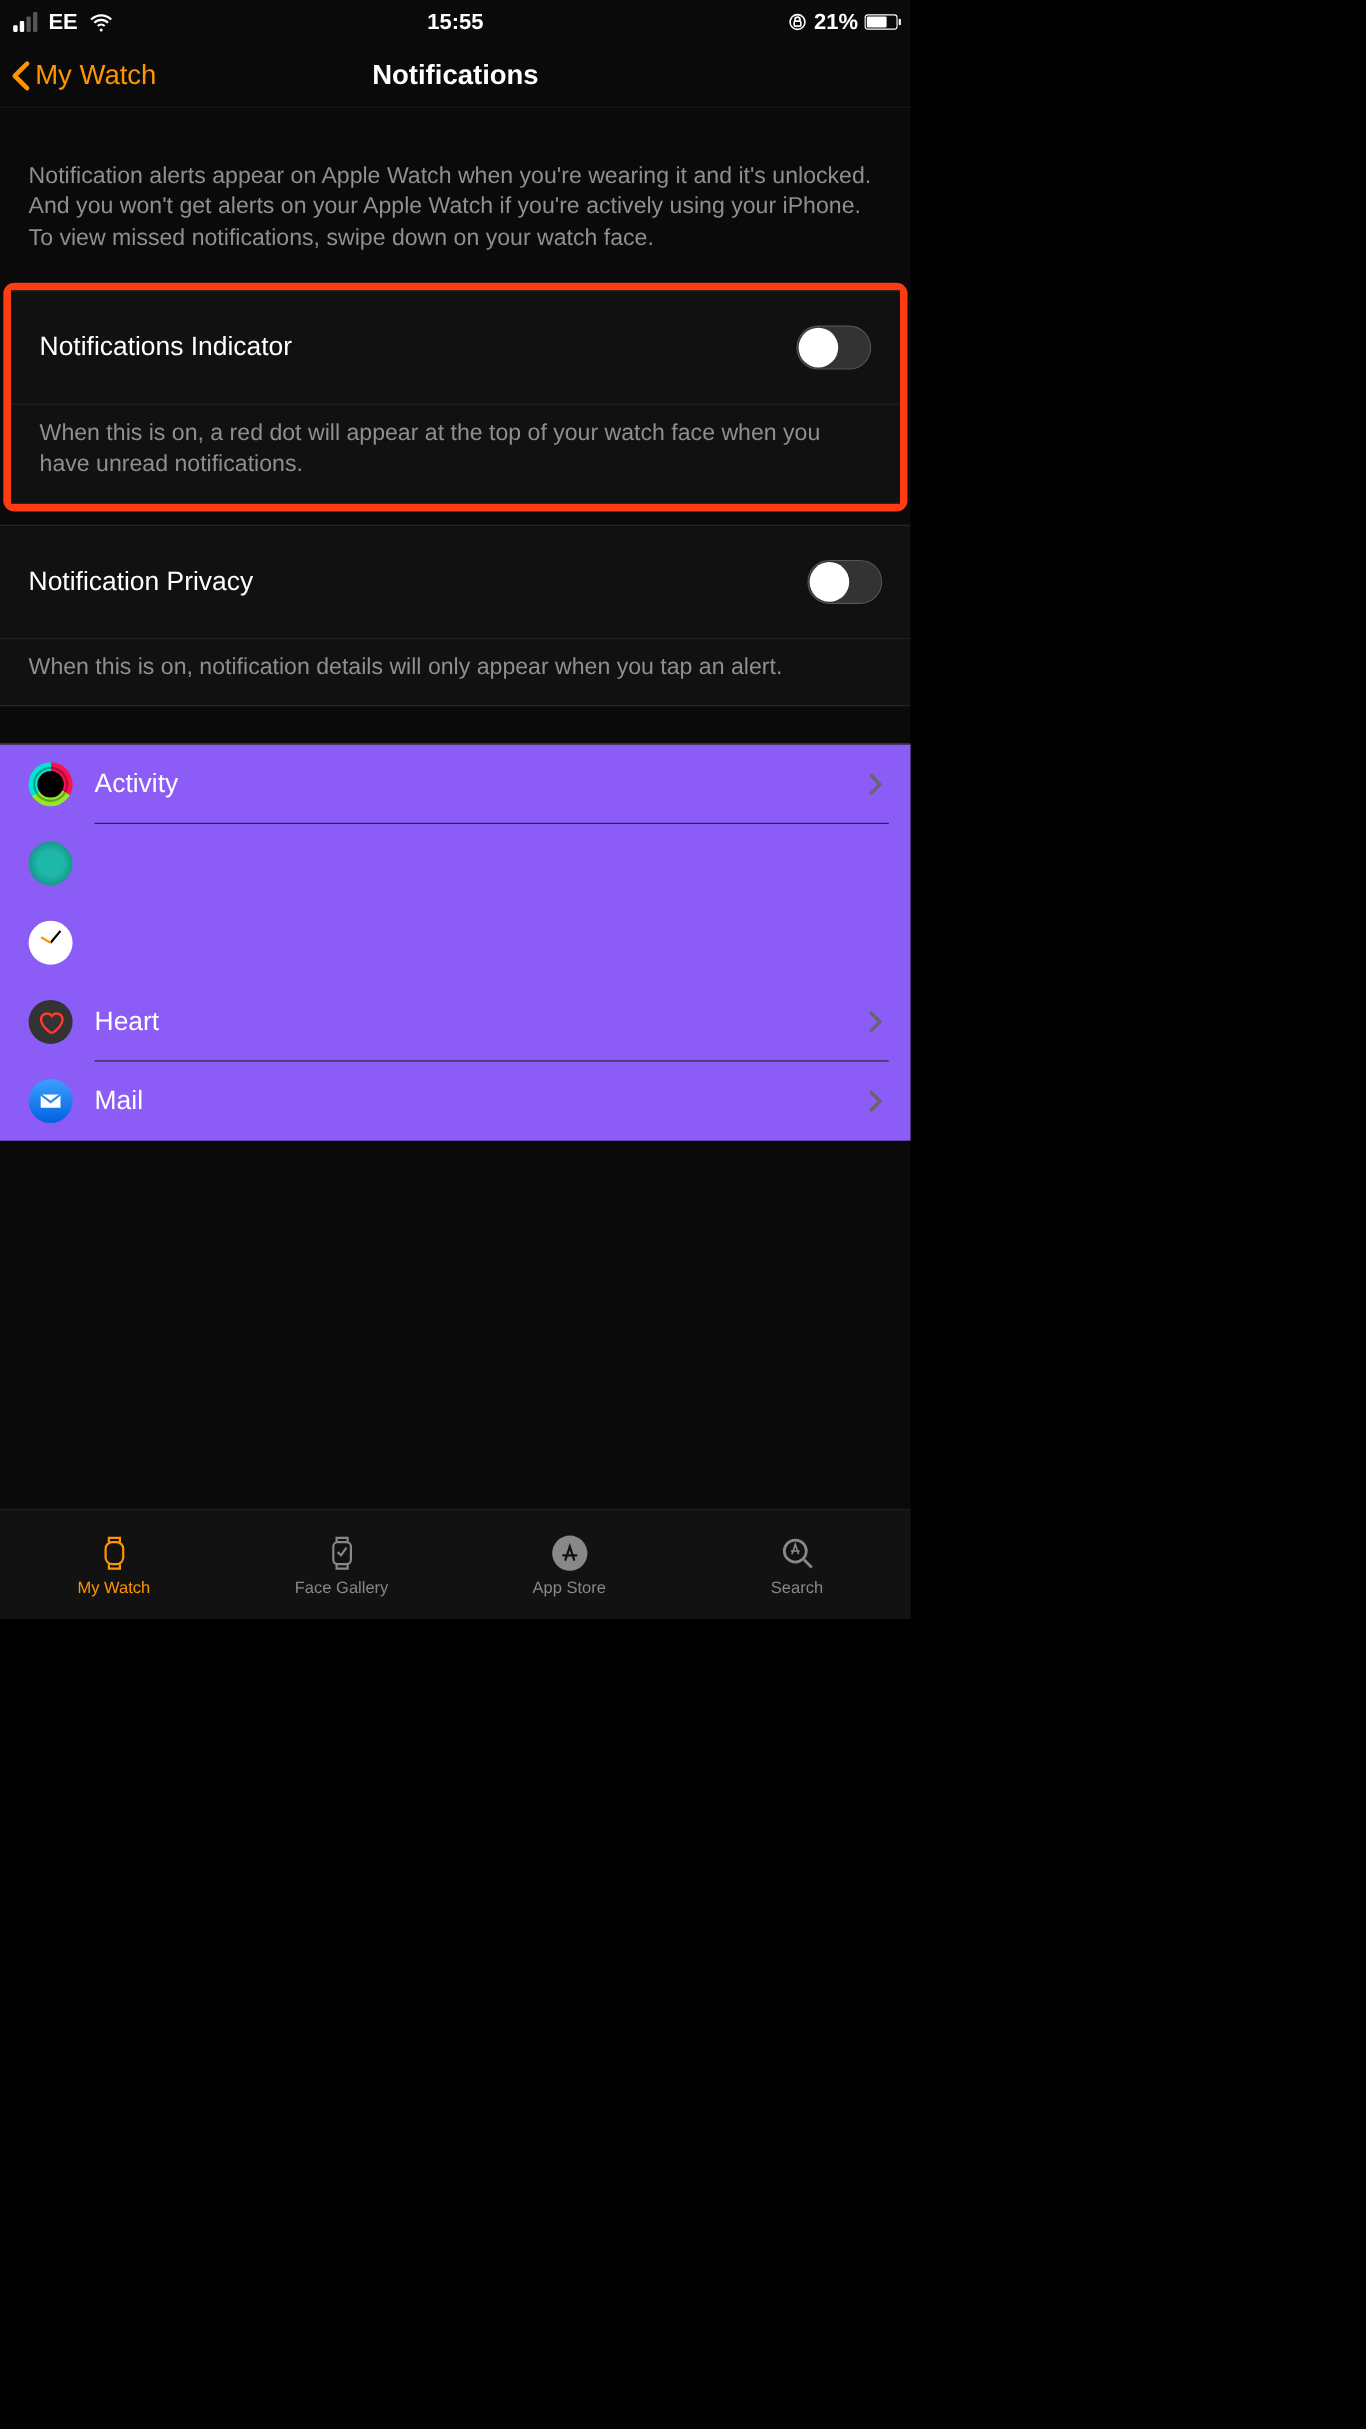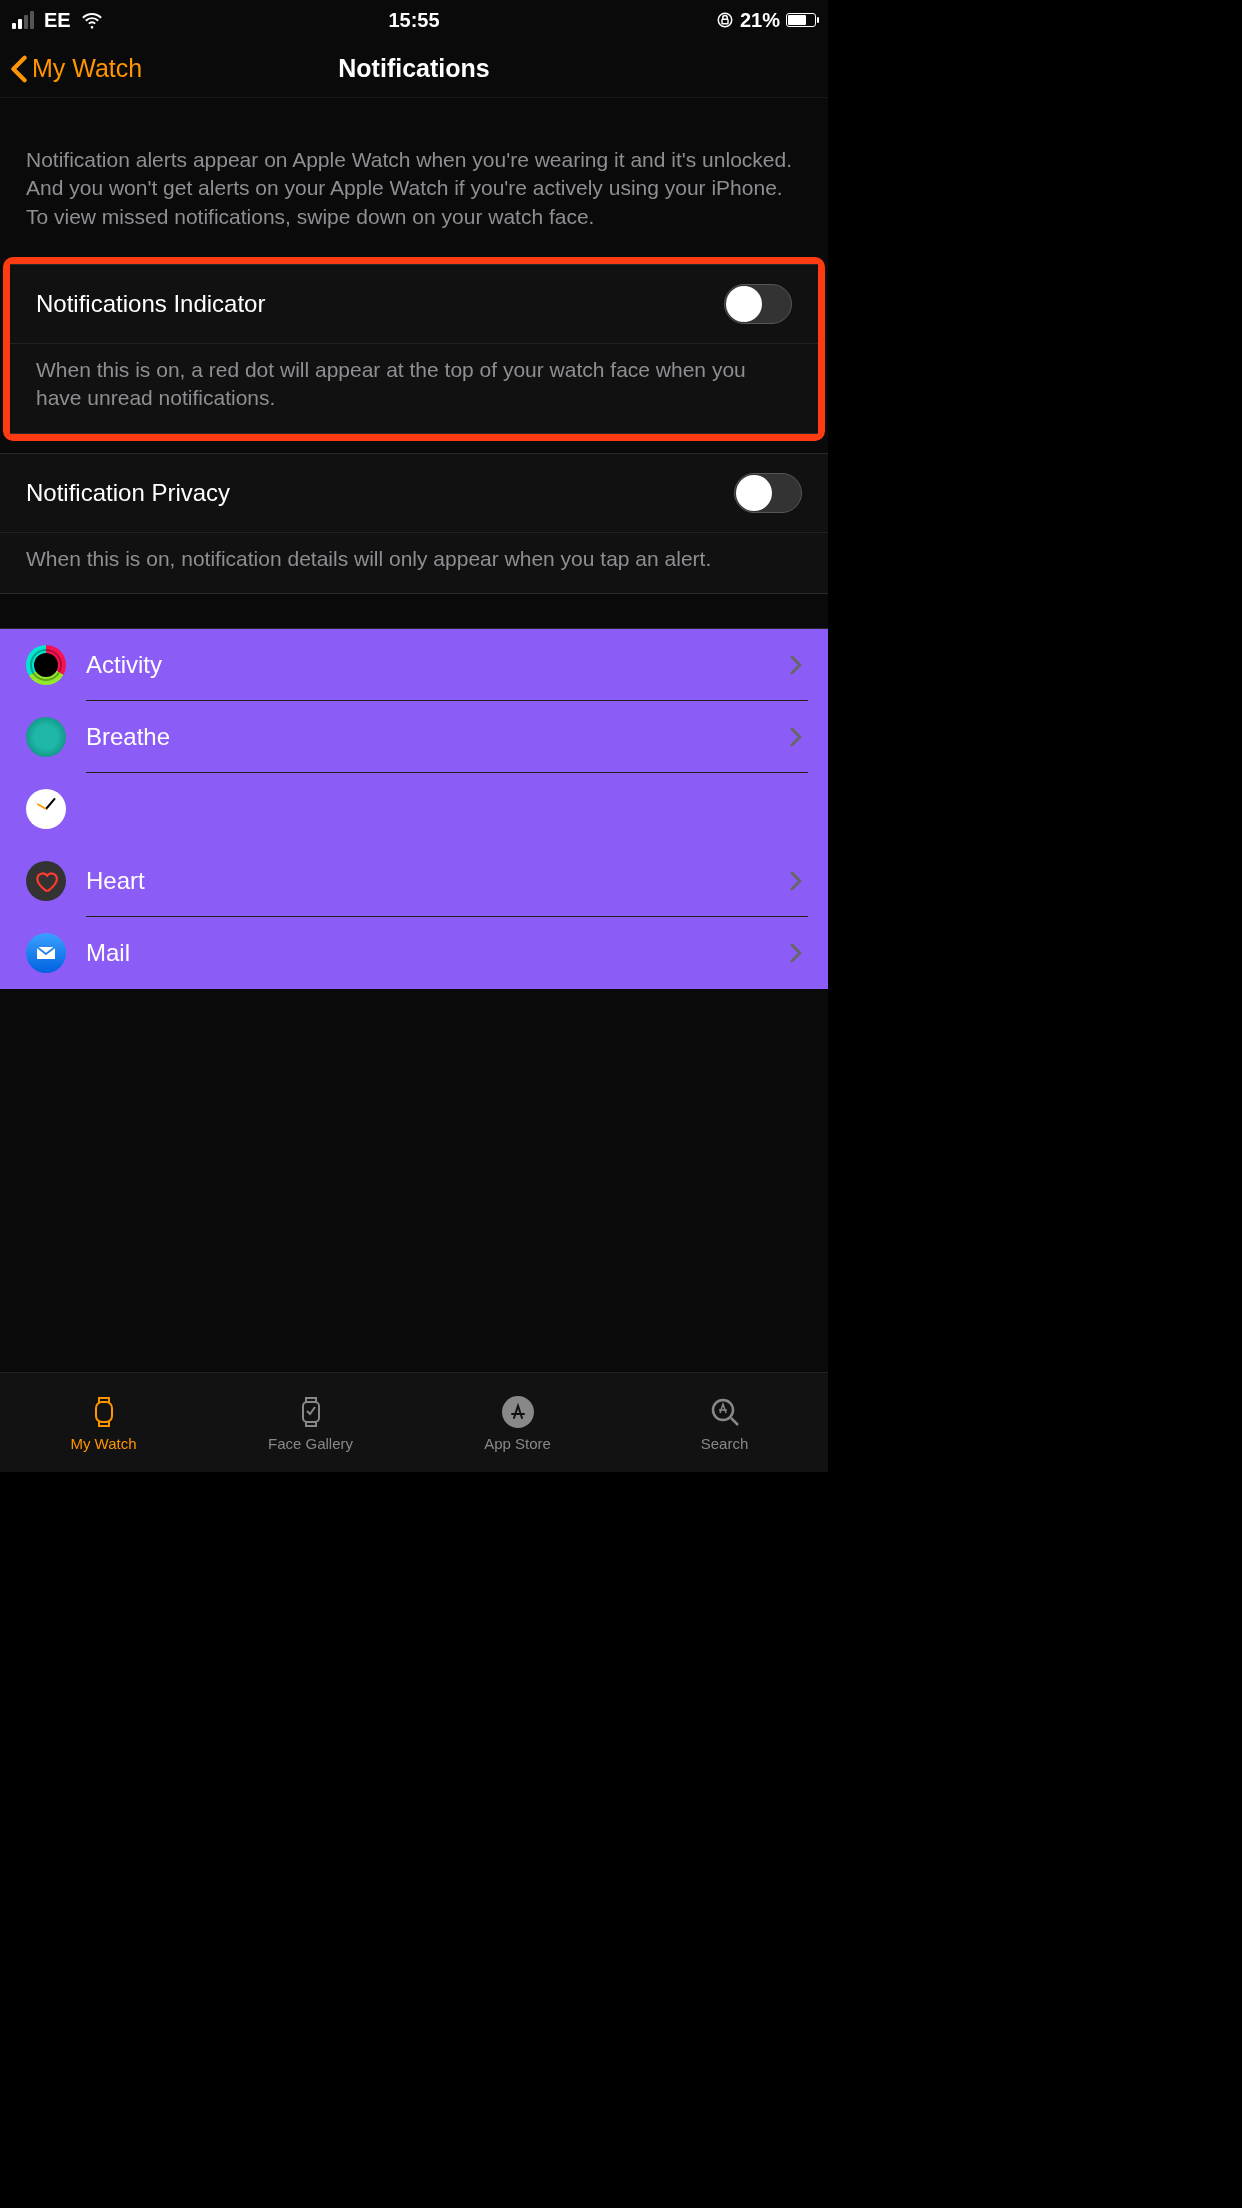--- a/index.html
+++ b/index.html
@@ -26,21 +26,21 @@
   .back { display: flex; align-items: center; gap: 4px; color: #ff9500; font-size: 25px; padding-left: 10px; cursor: pointer; }
   .chevron-left { width: 18px; height: 28px; }
   .nav-title { position: absolute; left: 50%; transform: translateX(-50%); font-size: 25px; font-weight: 600; }
 
   
   .content { height: calc(1472px - 40px - 58px - 100px); overflow: hidden; }
   .header-desc { padding: 48px 26px 22px 26px; color: #8e8e93; font-size: 21px; line-height: 1.35; }
 
   .group { background: #111; border-top: 1px solid #2a2a2a; border-bottom: 1px solid #2a2a2a; }
   .highlight { border: 7px solid #ff3b14; border-radius: 10px; margin: 4px 3px 12px 3px; }
-  .row { display: flex; align-items: center; justify-content: space-between; padding: 19px 26px; min-height: 62px; }
+  .row { display: flex; align-items: center; justify-content: space-between; padding: 31px 26px; min-height: 62px; }
   .row-label { font-size: 24px; color: #fff; }
   .row-desc { padding: 12px 26px 20px 26px; color: #8e8e93; font-size: 21px; line-height: 1.35; border-top: 1px solid #222; }
 
   .toggle { width: 68px; height: 40px; background: #333; border-radius: 20px; position: relative; cursor: pointer; border: 1px solid #555; }
   .toggle .knob { width: 36px; height: 36px; background: #fff; border-radius: 50%; position: absolute; top: 1px; left: 1px; }
 
   .spacer { height: 34px; }
 
   .app-list { background: #8b5cf6; border-top: 1px solid #2a2a2a; }
   .app-row { display: flex; align-items: center; padding: 16px 20px 16px 26px; cursor: pointer; }
@@ -148,26 +148,20 @@
         <div class="app-icon icon-activity"></div>
         <div class="app-label-wrap">
           <span class="app-label">Activity</span>
           <svg class="chev-right" viewBox="0 0 12 20" fill="none" stroke="#666" stroke-width="3" stroke-linecap="round" stroke-linejoin="round">
               <polyline points="2,2 10,10 2,18"></polyline>
             </svg>
         </div>
       </div>
       <div class="app-row">
         <div class="app-icon icon-breathe"></div>
-        <div class="app-label-wrap">
-          <span class="app-label">Breathe</span>
-          <svg class="chev-right" viewBox="0 0 12 20" fill="none" stroke="#666" stroke-width="3" stroke-linecap="round" stroke-linejoin="round">
-              <polyline points="2,2 10,10 2,18"></polyline>
-            </svg>
-        </div>
       </div>
       <div class="app-row">
         <div class="app-icon icon-clock"></div>
       </div>
       <div class="app-row">
         <div class="app-icon icon-heart">
             <svg viewBox="0 0 24 24" fill="none" stroke="#ff3b30" stroke-width="2">
               <path d="M12 21s-8-5.3-8-11a5 5 0 019-3 5 5 0 019 3c0 5.7-8 11-8 11z"></path>
             </svg>
           </div>

